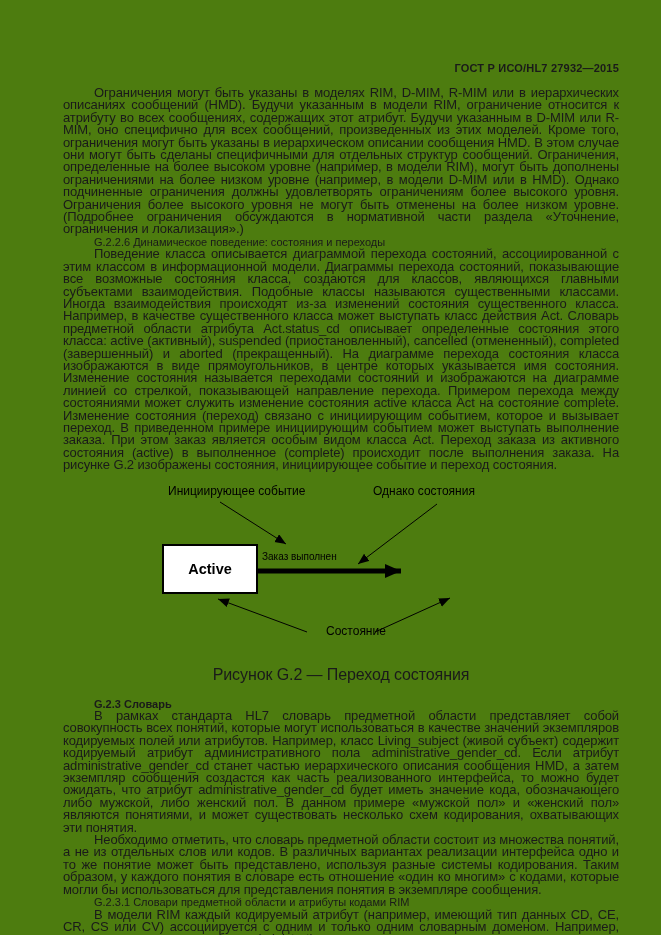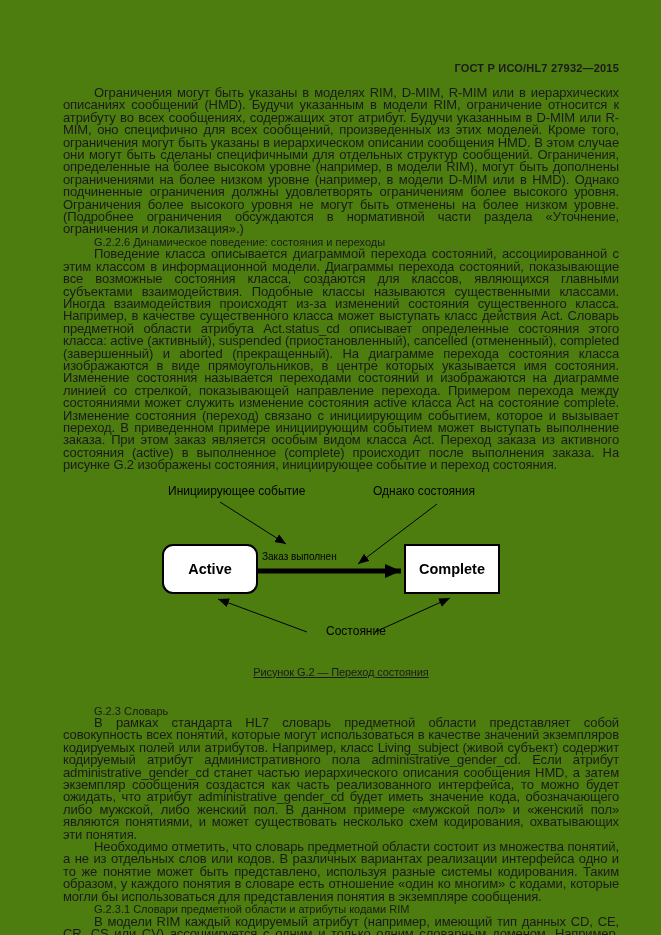--- a/index.html
+++ b/index.html
@@ -27,55 +27,54 @@
     text-indent:31px;
     letter-spacing:-0.12px;
     margin:0;
   }
   .heading{
     font-size:11px;
     line-height:12.4px;
     text-indent:31px;
     margin:0;
   }
-  .heading.bold{font-weight:normal;}
+  .heading.bold{font-weight:bold;}
   .gap-before-diagram{height:6px;}
   .diagram{
     position:relative;
     width:480px;height:164px;
     margin-left:68px;
     margin-top:2px;
   }
   .diagram svg{position:absolute;left:0;top:0;}
   .state-box{
     position:absolute;
     width:96px;height:50px;
     border:2px solid #000;
     background:#fff;
     display:flex;align-items:center;justify-content:center;
     font-size:14.5px;font-weight:bold;color:#000;
     box-sizing:border-box;
   }
-  .box-active{left:31px;top:64px;border-radius:11px;}
+  .box-active{left:31px;top:64px;}
   .box-complete{left:273px;top:64px;}
   .diag-label{
     position:absolute;
     font-size:12px;color:#000;white-space:nowrap;
   }
   .lbl-event{left:37px;top:4px;}
   .lbl-transition{left:242px;top:4px;}
   .lbl-order{left:131px;top:71px;font-size:10px;}
   .lbl-state{left:195px;top:144px;}
   .figure-caption{
     text-align:center;
-    font-size:11px;
+    font-size:16px;
     margin-top:22px;
-    margin-bottom:27px;
+    margin-bottom:14px;
     letter-spacing:-0.1px;
-    text-decoration:underline;
   }
   .page-number{
     text-align:center;
     font-size:10.5px;
     margin-top:3px;
   }
 </style>
 </head>
 <body>
 
@@ -105,21 +104,20 @@
       <line x1="306" y1="24" x2="227" y2="84" stroke="#000" stroke-width="1" marker-end="url(#arrSmall)"></line>
 
       <line x1="127" y1="91" x2="270" y2="91" stroke="#000" stroke-width="5" marker-end="url(#arrBig)"></line>
 
       <line x1="176" y1="152" x2="87" y2="119" stroke="#000" stroke-width="1" marker-end="url(#arrSmall)"></line>
       <line x1="244" y1="152" x2="319" y2="118" stroke="#000" stroke-width="1" marker-end="url(#arrSmall)"></line>
     </svg>
     <div class="diag-label lbl-event">Инициирующее событие</div>
     <div class="diag-label lbl-transition">Однако состояния</div>
     <div class="state-box box-active">Active</div>
-    <div class="state-box box-complete">Complete</div>
     <div class="diag-label lbl-order">Заказ выполнен</div>
     <div class="diag-label lbl-state">Состояние</div>
   </div>
 
   <div class="figure-caption">Рисунок G.2 — Переход состояния</div>
 
   <p class="heading bold">G.2.3 Словарь</p>
   <p class="para">В рамках стандарта HL7 словарь предметной области представляет собой совокупность всех понятий, которые могут использоваться в качестве значений экземпляров кодируемых полей или атрибутов. Например, класс Living_subject (живой субъект) содержит кодируемый атрибут административного пола administrative_gender_cd. Если атрибут administrative_gender_cd станет частью иерархического описания сообщения HMD, а затем экземпляр сообщения создастся как часть реализованного интерфейса, то можно будет ожидать, что атрибут administrative_gender_cd будет иметь значение кода, обозначающего либо мужской, либо женский пол. В данном примере «мужской пол» и «женский пол» являются понятиями, и может существовать несколько схем кодирования, охватывающих эти понятия.</p>
   <p class="para">Необходимо отметить, что словарь предметной области состоит из множества понятий, а не из отдельных слов или кодов. В различных вариантах реализации интерфейса одно и то же понятие может быть представлено, используя разные системы кодирования. Таким образом, у каждого понятия в словаре есть отношение «один ко многим» с кодами, которые могли бы использоваться для представления понятия в экземпляре сообщения.</p>
   <p class="heading">G.2.3.1 Словари предметной области и атрибуты кодами RIM</p>

